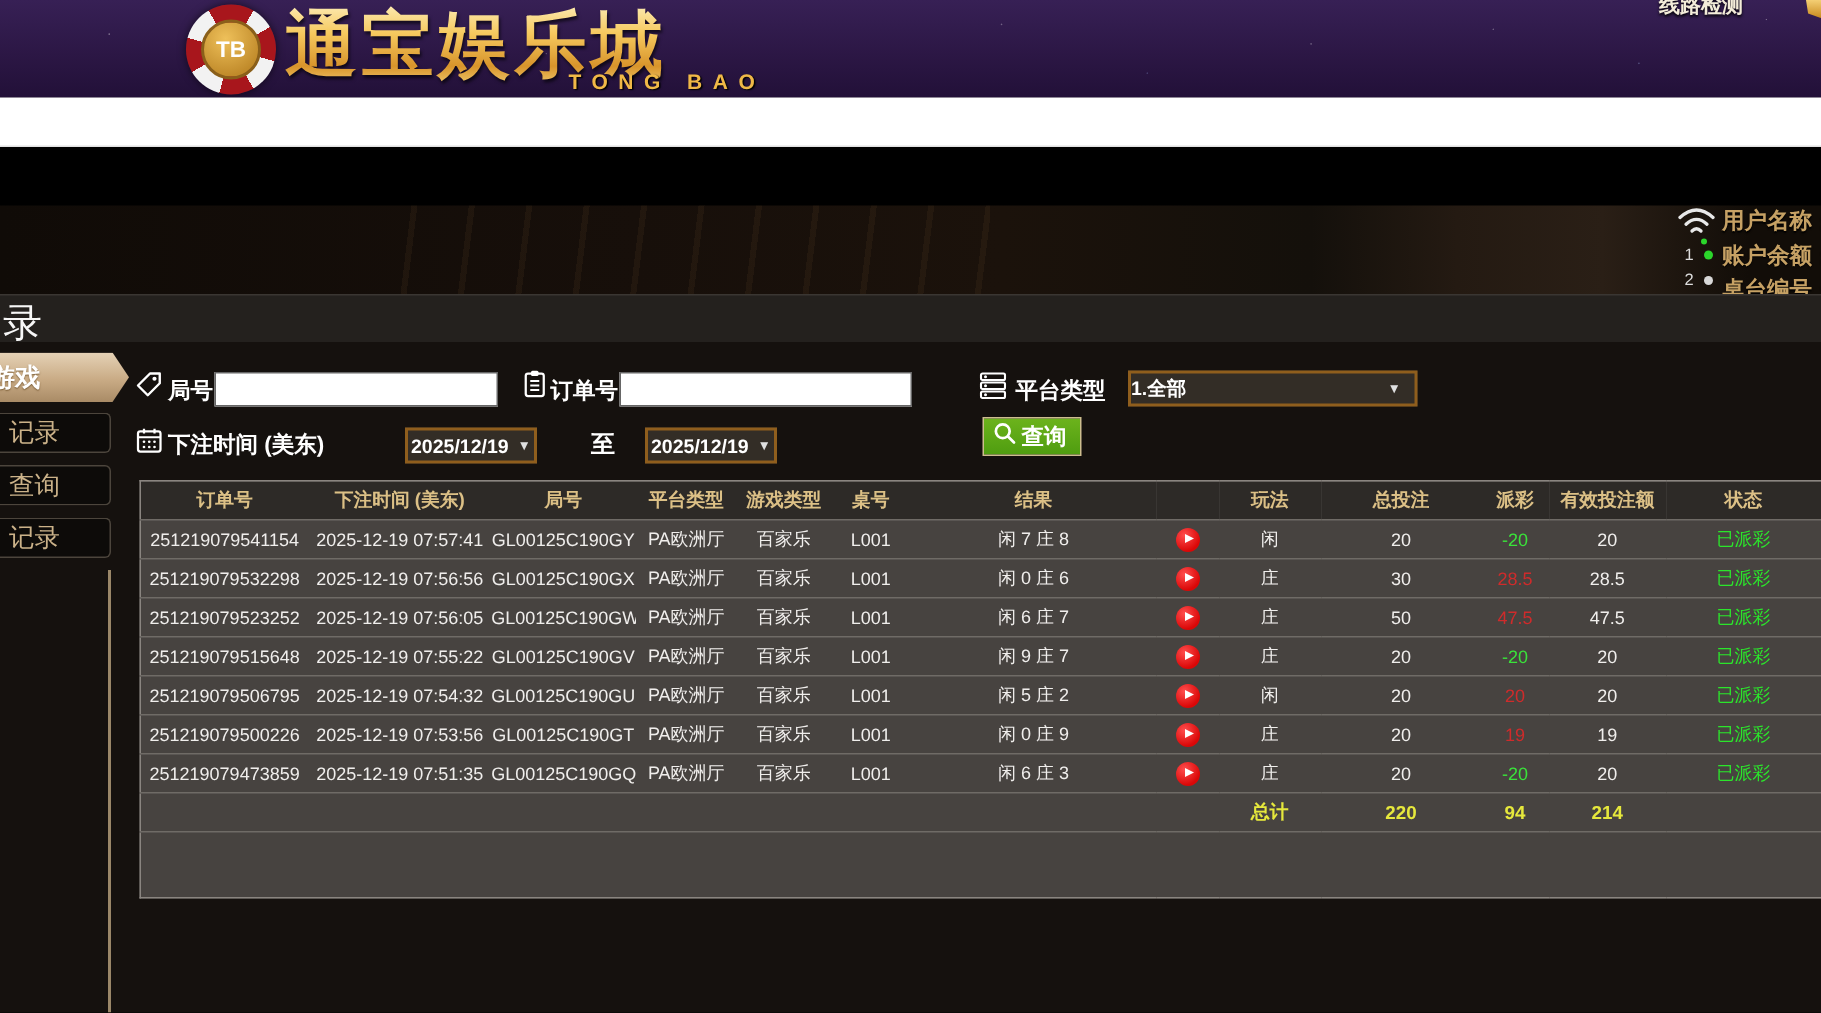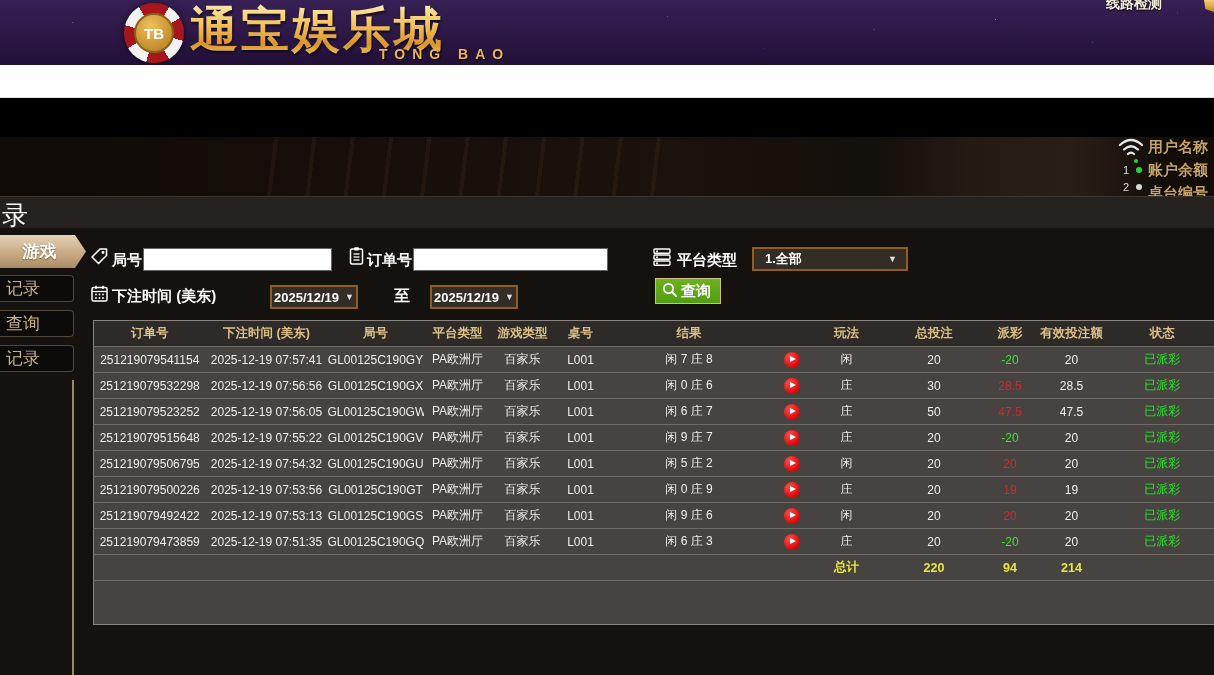--- a/index.html
+++ b/index.html
@@ -88,40 +88,40 @@
   .side-tab { position:absolute; left:0; width:74px; height:27px; background:#0d0b09;
     border:1px solid #4c453c; border-left:none; border-radius:0 4px 4px 0;
     color:#cbb289; font-size:17px; display:flex; align-items:center; overflow:hidden;
     cursor:pointer; white-space:nowrap; }
   .side-tab .lbl { margin-left:6px; }
   .side-tab.active { width:86px; height:33px; border:none; color:#fff; font-weight:bold;
     background:linear-gradient(180deg,#e5d2b6 0%, #c9ab85 55%, #a98b66 100%);
     clip-path:polygon(0 0, 75px 0, 100% 50%, 75px 100%, 0 100%);
     text-shadow:0 1px 1px rgba(90,60,20,.7); }
   .side-tab.active .lbl { margin-left:-7px; }
-  .tab-1 { top:7px;justify-content:center; } .tab-2 { top:47px; } .tab-3 { top:82px; } .tab-4 { top:117px; }
+  .tab-1 { top:7px; } .tab-2 { top:47px; } .tab-3 { top:82px; } .tab-4 { top:117px; }
 
   
   .f-icon { position:absolute; }
   .f-label { position:absolute; color:#fff; font-size:15px; font-weight:bold; white-space:nowrap; }
   .f-input { position:absolute; height:23px; background:#fff; border:1px solid #666;
     font-size:13px; padding:0 5px; color:#222; }
   .f-select { position:absolute; height:24px; background:#332d26; border:2px solid #8f5e1d;
     color:#fff; font-size:13px; font-weight:bold; display:flex; align-items:center;
     cursor:pointer; }
   .f-select .arrow { color:#e0e0e0; font-size:9px; margin-left:6px; }
   .sel-round  { left:143px; top:20px; width:189px; }
   .sel-order  { left:413px; top:20px; width:195px; }
   .icon-tag   { left:90px;  top:19px; }
   .lab-round  { left:112px; top:23px; }
   .icon-clip  { left:347px; top:18px; }
   .lab-order  { left:367px; top:23px; }
   .icon-plat  { left:652px; top:19px; }
   .lab-plat   { left:677px; top:23px; }
-  .sel-plat   { left:752px; top:19px; width:156px; padding-left:11px; }
+  .sel-plat   { left:752px; top:19px; width:193px; padding-left:0; }
   .sel-plat .arrow { position:absolute; right:9px; }
   .icon-cal   { left:90px;  top:56px; }
   .lab-time   { left:112px; top:59px; }
   .sel-from   { left:270px; top:57px; width:88px; justify-content:center; }
   .lab-to     { left:394px; top:58px; font-size:16px; }
   .sel-to     { left:430px; top:57px; width:88px; justify-content:center; }
   .search-btn { position:absolute; left:655px; top:50px; height:26px; padding:0 9px 0 6px;
     background:linear-gradient(180deg,#6cb31c,#4f9d10); border:1px solid #cdbd8e;
     color:#fff; font-size:15px; font-weight:bold; display:flex; align-items:center;
     gap:3px; cursor:pointer; }
@@ -390,35 +390,20 @@
             <td>L001</td>
             <td>闲 0 庄 9</td>
             <td><span class="play-btn"></span></td>
             <td>庄</td>
             <td>20</td>
             <td class="payout win">19</td>
             <td>19</td>
             <td class="status">已派彩</td>
           </tr>
           <tr>
-            <td>251219079492422</td>
-            <td>2025-12-19 07:53:13</td>
-            <td>GL00125C190GS</td>
-            <td>PA欧洲厅</td>
-            <td>百家乐</td>
-            <td>L001</td>
-            <td>闲 9 庄 6</td>
-            <td><span class="play-btn"></span></td>
-            <td>闲</td>
-            <td>20</td>
-            <td class="payout win">20</td>
-            <td>20</td>
-            <td class="status">已派彩</td>
-          </tr>
-          <tr>
             <td>251219079473859</td>
             <td>2025-12-19 07:51:35</td>
             <td>GL00125C190GQ</td>
             <td>PA欧洲厅</td>
             <td>百家乐</td>
             <td>L001</td>
             <td>闲 6 庄 3</td>
             <td><span class="play-btn"></span></td>
             <td>庄</td>
             <td>20</td>

